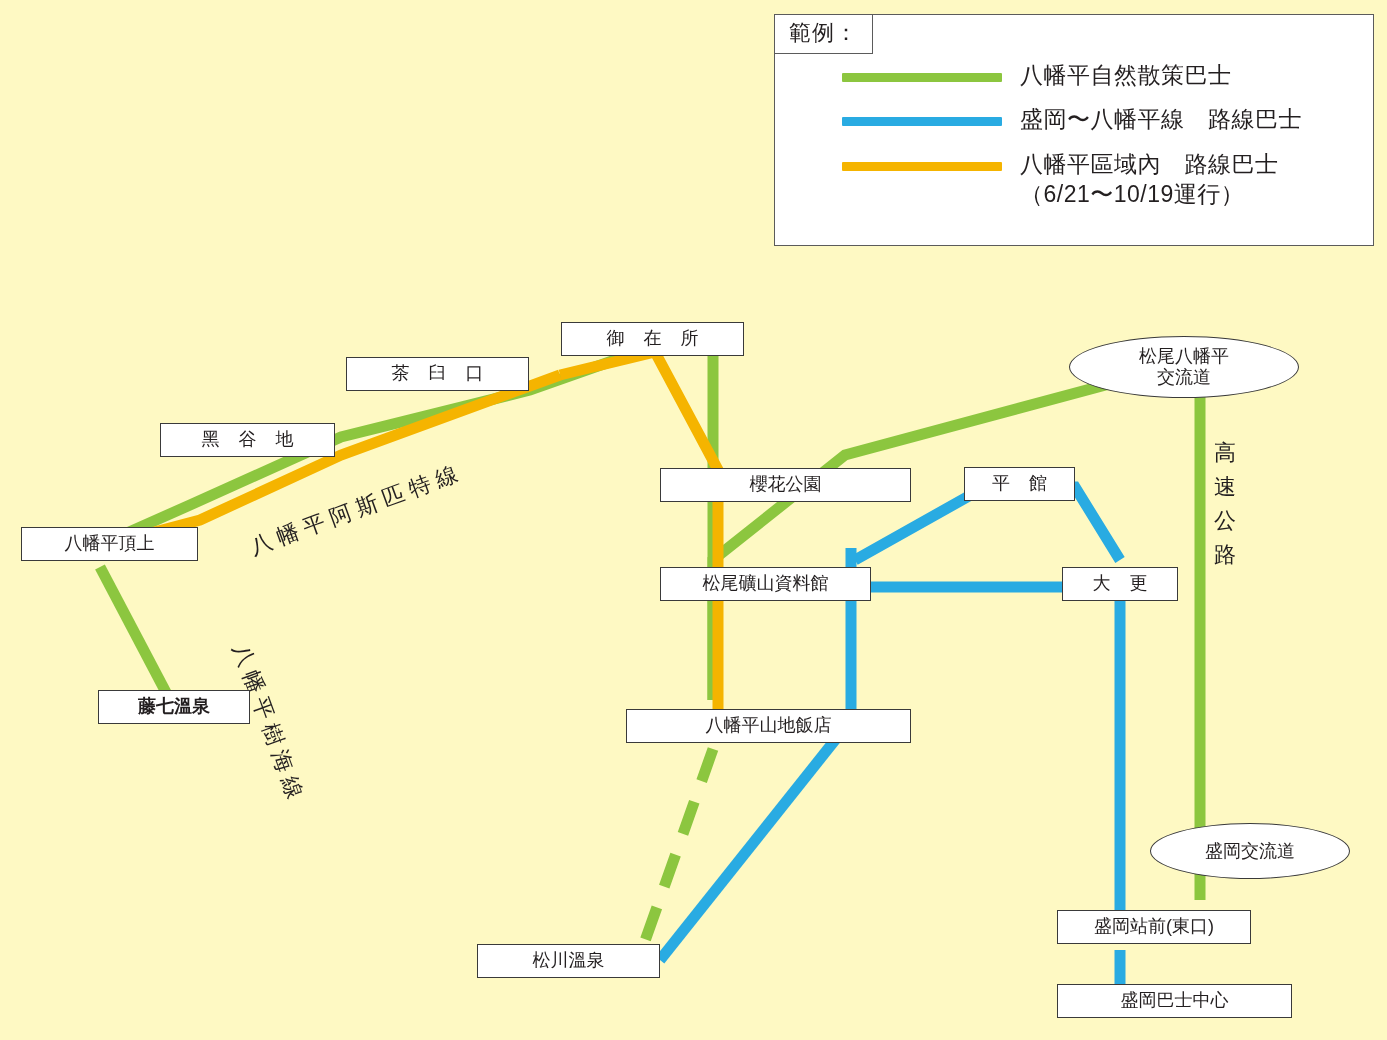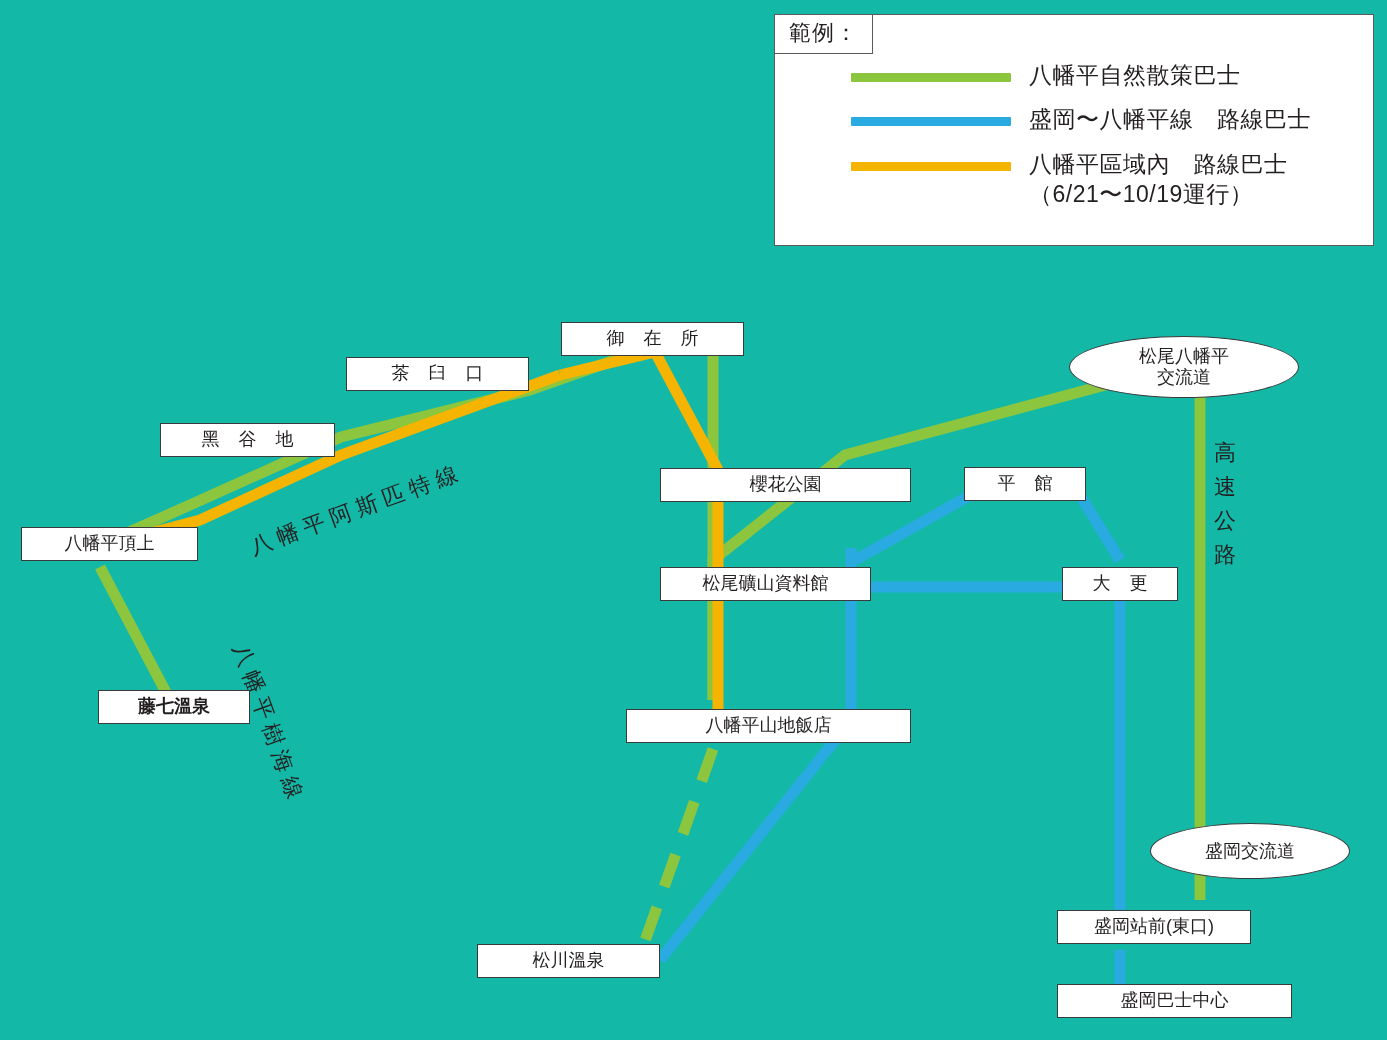--- a/index.html
+++ b/index.html
@@ -8,21 +8,21 @@
     background: #ffffff;
   }
   body {
     font-family: "Liberation Sans", sans-serif;
   }
   #canvas {
     position: relative;
     width: 1387px;
     height: 1040px;
     overflow: hidden;
-    background: #14b8a6;
+    background: #fef9c3;
   }
   svg.routes {
     position: absolute;
     left: 0;
     top: 0;
     width: 1387px;
     height: 1040px;
   }
   .legend-box {
     position: absolute;
@@ -45,21 +45,20 @@
     padding: 6px 14px 8px 14px;
     box-sizing: border-box;
     line-height: 1.1;
     letter-spacing: 1px;
   }
   .legend-rows {
     position: absolute;
     left: 774px;
     top: 60px;
     width: 555px;
-    padding-left: 9px;
   }
   .legend-row {
     display: flex;
     align-items: flex-start;
     margin-bottom: 14px;
   }
   .legend-swatch {
     width: 160px;
     height: 9px;
     margin: 13px 18px 0 68px;
@@ -162,21 +161,21 @@
 
   <div class="node spaced" style="left:561px; top:322px; width:183px;">御 在 所</div>
   <div class="node spaced" style="left:346px; top:357px; width:183px;">茶 臼 口</div>
   <div class="node spaced" style="left:160px; top:423px; width:175px;">黑 谷 地</div>
   <div class="node" style="left:21px; top:527px; width:177px;">八幡平頂上</div>
   <div class="node" style="left:98px; top:690px; width:152px;font-weight:bold;">藤七溫泉</div>
   <div class="node" style="left:477px; top:944px; width:183px;">松川溫泉</div>
   <div class="node" style="left:660px; top:468px; width:251px;">櫻花公園</div>
   <div class="node" style="left:660px; top:567px; width:211px;">松尾礦山資料館</div>
   <div class="node" style="left:626px; top:709px; width:285px;">八幡平山地飯店</div>
-  <div class="node spaced" style="left:964px; top:467px; width:122px;">平 館</div>
+  <div class="node spaced" style="left:964px; top:467px; width:111px;">平 館</div>
   <div class="node spaced" style="left:1062px; top:567px; width:116px;">大 更</div>
   <div class="node" style="left:1057px; top:910px; width:194px;">盛岡站前(東口)</div>
   <div class="node" style="left:1057px; top:984px; width:235px;">盛岡巴士中心</div>
 
   <div class="node ellipse" style="left:1069px; top:336px; width:230px; height:62px; display:flex; align-items:center; justify-content:center; white-space:pre-line;">松尾八幡平
 交流道</div>
   <div class="node ellipse" style="left:1150px; top:823px; width:200px; height:56px; display:flex; align-items:center; justify-content:center;">盛岡交流道</div>
 
 </div>
 

